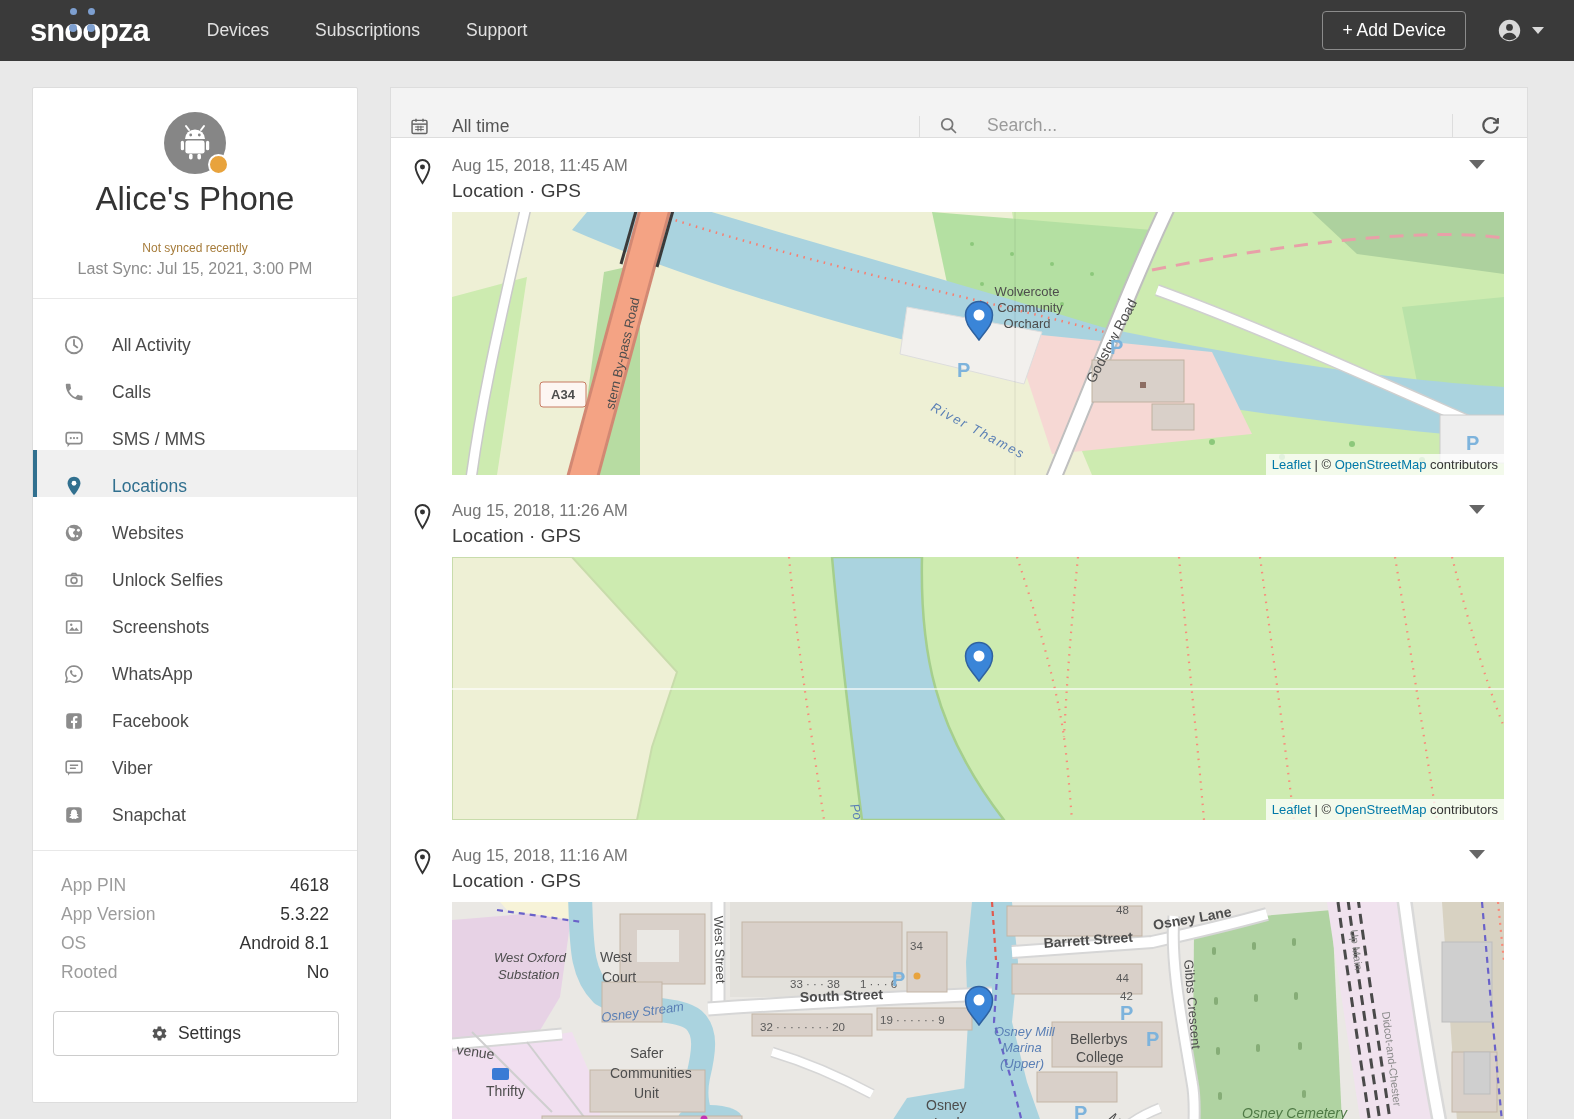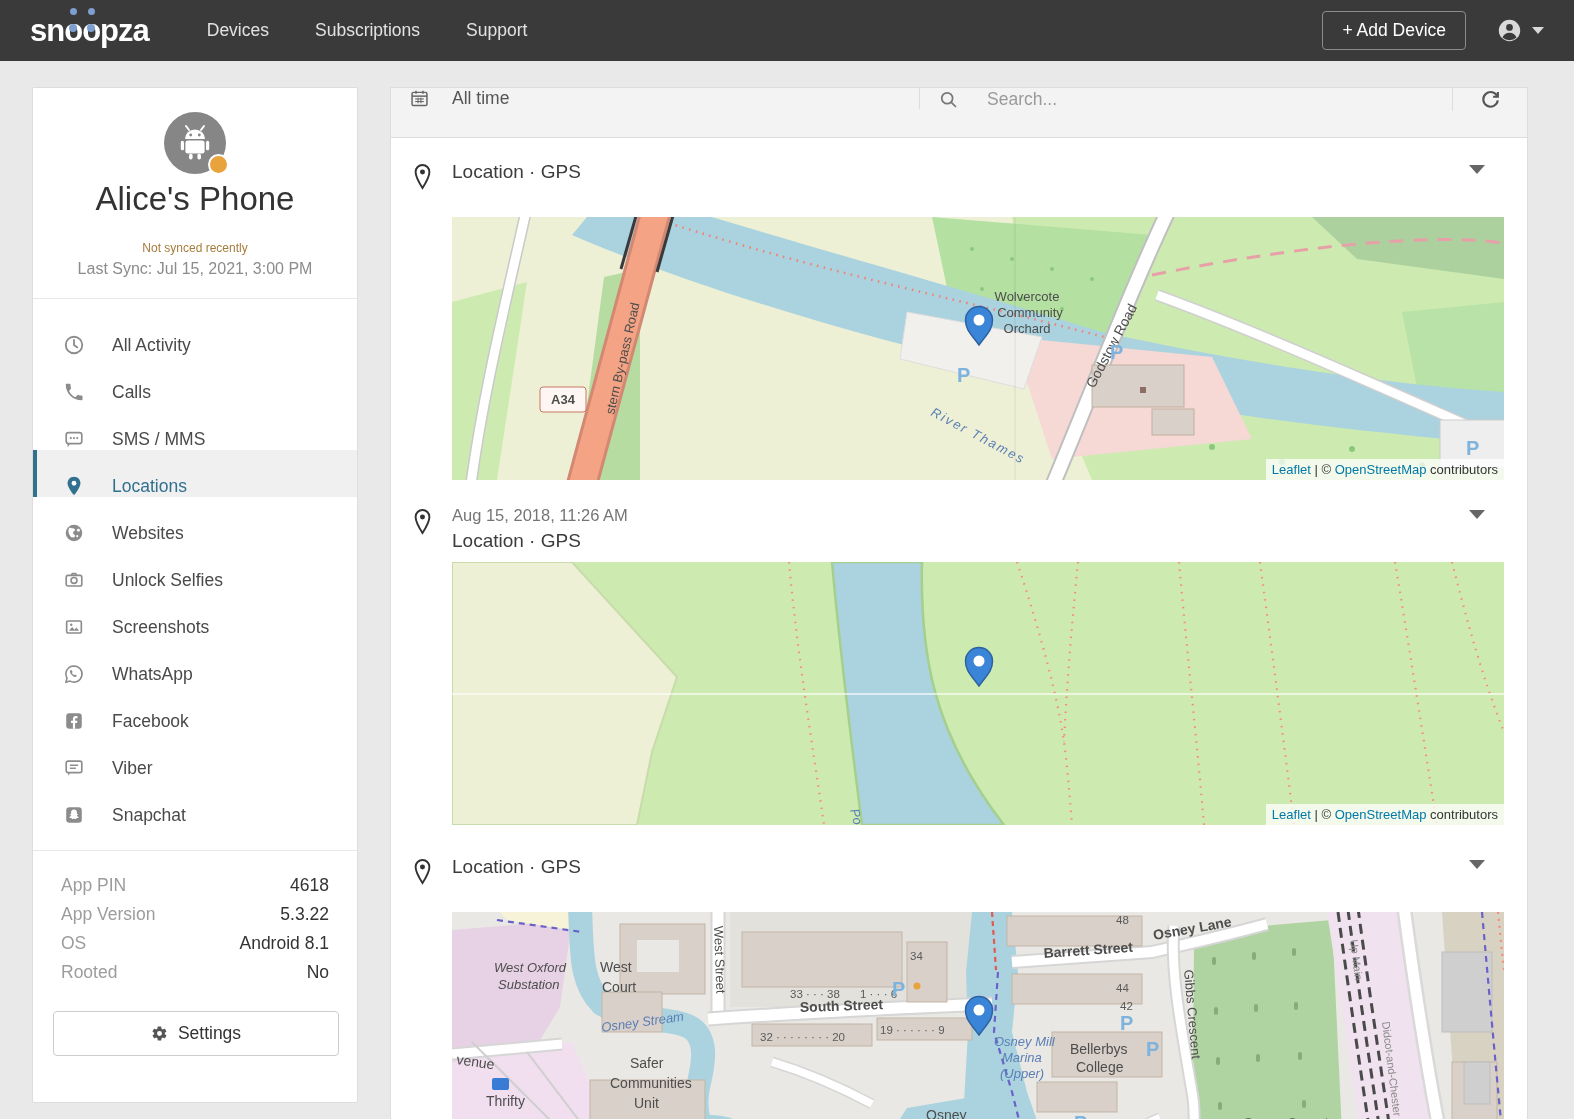--- a/index.html
+++ b/index.html
@@ -34,21 +34,21 @@
   .chats-heading{padding:16px 0 8px 30px;font-size:15px;color:#9c9c9c;letter-spacing:.5px}
   .icon{width:22px;height:22px;flex:none;display:block}
   .info-section{border-top:1px solid #e8e8e8;padding:20px 28px 8px;margin-top:18px}
   .info-row{display:flex;justify-content:space-between;font-size:17.5px;line-height:29px}
   .info-label{color:#9c9c9c}
   .info-value{color:#333}
   .settings-btn{margin:16px 20px 0;width:286px;height:45px;border:1px solid #ccc;border-radius:4px;background:#fff;
                 font-size:17.5px;color:#333;display:flex;align-items:center;justify-content:center;gap:10px;cursor:pointer;font-family:inherit}
   
   .main{position:absolute;left:390px;top:87px;width:1138px;bottom:0;background:#fff;border:1px solid #ddd;border-bottom:none;box-sizing:border-box}
-  .filterbar{display:flex;height:49px;background:#f3f3f3;border-bottom:1px solid #ddd;align-items:flex-start}
+  .filterbar{display:flex;height:49px;background:#f3f3f3;border-bottom:1px solid #ddd;align-items:flex-end}
   .fb-range{width:529px;display:flex;align-items:center;gap:22px;padding-left:18px;border-right:1px solid #ddd;
             font-size:17.5px;color:#555;cursor:pointer;box-sizing:border-box}
   .fb-search{flex:1;display:flex;align-items:center;gap:26px;padding-left:18px;border-right:1px solid #ddd}
   .fb-search input{border:none;background:transparent;font-size:17.5px;color:#333;outline:none;width:90%;font-family:inherit}
   .fb-search input::placeholder{color:#9a9a9a}
   .fb-refresh{width:74px;display:flex;align-items:center;justify-content:center;cursor:pointer}
   .entry{padding:18px 0 8px}
   .entry-head{position:relative;padding-left:61px;min-height:52px}
   .entry-pin{position:absolute;left:20px;top:2px;width:23px;height:27px}
   .entry-time{font-size:16.5px;color:#757575}
@@ -263,20 +263,21 @@
       </svg>
     </div>
   </div>
 
   <div class="entry">
     <div class="entry-head">
       <svg class="entry-pin" viewBox="0 0 24 28">
         <path d="M12 2C8 2 4.8 5.2 4.8 9.2 4.8 14.6 12 26 12 26s7.2-11.4 7.2-16.8C19.2 5.2 16 2 12 2z" stroke="#333" stroke-width="2" fill="none"></path>
         <circle cx="12" cy="9.2" r="2.6" fill="#333"></circle>
       </svg>
+      <div class="entry-time">Aug 15, 2018, 11:45 AM</div>
       <div class="entry-type">Location · GPS</div>
       <span class="entry-caret"></span>
     </div>
     <div class="map-wrap">
       <svg viewBox="0 0 1052 263" width="1052" height="263">
         <rect width="1052" height="263" fill="#eef0d5"></rect>
         <g>
           <polygon points="560,0 1052,0 1052,263 640,263 580,120" fill="#cdebb0"></polygon>
           <polygon points="0,85 75,65 45,263 0,263" fill="#cdebb0"></polygon>
           <polygon points="125,263 152,60 188,52 188,263" fill="#b7dca2"></polygon>
@@ -379,20 +380,21 @@
       <div class="attribution"><span class="attr-link">Leaflet</span><span> | © </span><span class="attr-link">OpenStreetMap</span><span> contributors</span></div>
     </div>
   </div>
 
   <div class="entry">
     <div class="entry-head">
       <svg class="entry-pin" viewBox="0 0 24 28">
         <path d="M12 2C8 2 4.8 5.2 4.8 9.2 4.8 14.6 12 26 12 26s7.2-11.4 7.2-16.8C19.2 5.2 16 2 12 2z" stroke="#333" stroke-width="2" fill="none"></path>
         <circle cx="12" cy="9.2" r="2.6" fill="#333"></circle>
       </svg>
+      <div class="entry-time">Aug 15, 2018, 11:16 AM</div>
       <div class="entry-type">Location · GPS</div>
       <span class="entry-caret"></span>
     </div>
     <div class="map-wrap">
       <svg viewBox="0 0 1052 263" width="1052" height="263">
         <rect width="1052" height="263" fill="#eae8e4"></rect>
         <g>
           <rect x="278" y="0" width="245" height="95" fill="#e3e1dc"></rect>
           <polygon points="0,18 120,8 108,95 75,150 0,160" fill="#e7d2e5"></polygon>
           <polygon points="0,150 120,130 150,200 140,263 0,263" fill="#f1dff0"></polygon>

